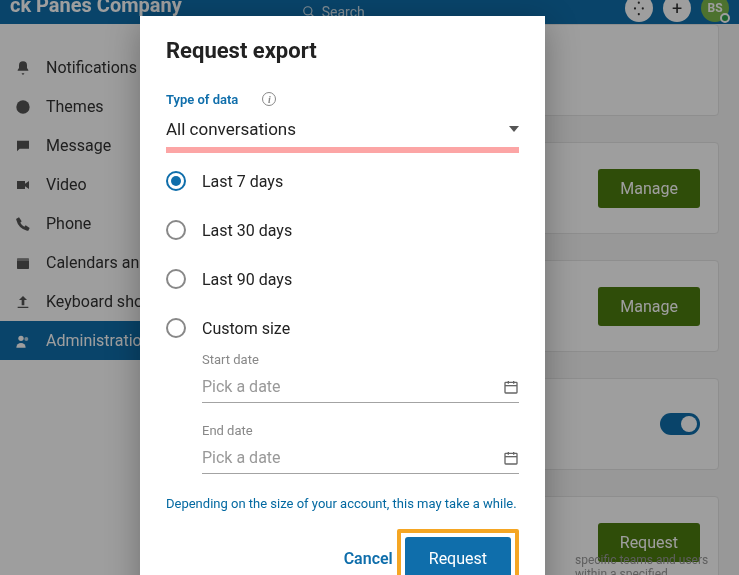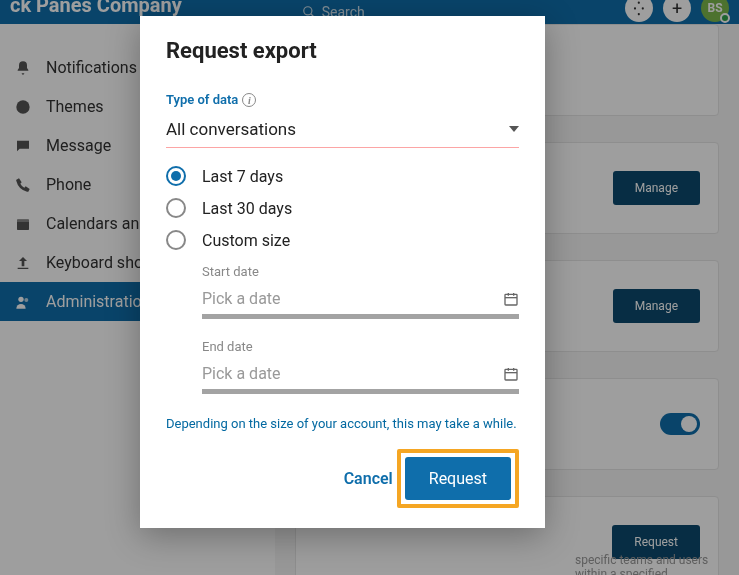--- a/index.html
+++ b/index.html
@@ -17,43 +17,43 @@
 .page { display:flex; height: calc(575px - 24px); }
 
 .sidebar { width: 275px; background:#fff; padding-top: 24px; }
 .sidebar .item { display:flex; align-items:center; gap:14px; padding: 10px 14px; color:#333; font-size:16px; }
 .sidebar .item.active { background:#0f6eab; color:#fff; }
 .sidebar .icon { width:18px; display:inline-flex; justify-content:center; color:#555;}
 .sidebar .item.active .icon { color:#fff; }
 
 .main { flex:1; padding: 20px; position: relative; }
 .card { background:#fff; border:1px solid #e5e5e5; border-radius:4px; padding: 18px; margin-bottom: 26px; position:relative; min-height: 92px; display:flex; justify-content:flex-end; align-items:center;}
-.btn-primary { background:#0c4a6e; color:#fff; border:none; padding: 10px 22px; font-size:12px; border-radius:3px; cursor:pointer; }
+.btn-primary { background:#4d7c0f; color:#fff; border:none; padding: 10px 22px; font-size:16px; border-radius:3px; cursor:pointer; }
 .toggle { width:40px; height:22px; background:#0f6eab; border-radius:11px; position:relative; }
 .toggle .knob { width:16px; height:16px; background:#fff; border-radius:50%; position:absolute; right:3px; top:3px;}
 .small-text { color:#999; font-size:12px; position:absolute; bottom:-6px; left: 300px;}
 
 
 .scrim { position:absolute; inset:0; background:rgba(0,0,0,0.38); }
 
 
 .modal { position:absolute; top:16px; left:140px; width:405px; background:#fff; box-shadow:0 8px 32px rgba(0,0,0,0.3); padding: 22px 26px 20px; }
 .modal h2 { font-size:22px; font-weight:700; color:#222; margin-bottom: 26px; }
-.fieldlabel { color:#0f6eab; font-size:13px; font-weight:600; display:inline-flex; align-items:flex-end; gap:4px; margin-bottom:6px;}
+.fieldlabel { color:#0f6eab; font-size:13px; font-weight:600; display:inline-flex; align-items:flex-start; gap:24px; margin-bottom:6px;}
 .info-icon { width:14px; height:14px; border:1px solid #888; border-radius:50%; display:inline-flex; align-items:center; justify-content:center; font-size:10px; color:#888; font-style: italic; font-family: serif;}
-.select-row { display:flex; justify-content:space-between; align-items:center; font-size:17px; color:#222; padding: 6px 0 8px; border-bottom:1px solid #fca5a5; margin-bottom: 18px;}
+.select-row { display:flex; justify-content:space-between; align-items:center; font-size:17px; color:#222; padding: 6px 0 8px; border-bottom:6px solid #fca5a5; margin-bottom: 18px;}
 .caret { width:0; height:0; border-left:5px solid transparent; border-right:5px solid transparent; border-top:6px solid #555;}
-.radio-group { display:flex; flex-direction:column; gap: 12px; margin-bottom: 14px;}
+.radio-group { display:flex; flex-direction:column; gap: 29px; margin-bottom: 14px;}
 .radio-row { display:flex; align-items:center; gap: 16px; font-size:16px; color:#222;}
 .radio { width:20px; height:20px; border:2px solid #888; border-radius:50%; display:inline-flex; align-items:center; justify-content:center; flex-shrink:0;}
 .radio.checked { border-color:#0f6eab; }
 .radio.checked .dot { width:10px; height:10px; background:#0f6eab; border-radius:50%;}
 .sub { margin-left: 36px; margin-top: 4px; display:flex; flex-direction:column; gap:6px;}
 .sublabel { font-size:13px; color:#888; }
-.date-input { display:flex; justify-content:space-between; align-items:center; border-bottom:5px solid #a3a3a3; padding: 4px 0 6px; font-size:16px; color:#999; margin-bottom: 14px;}
+.date-input { display:flex; justify-content:space-between; align-items:center; border-bottom:1px solid #a3a3a3; padding: 4px 0 6px; font-size:16px; color:#999; margin-bottom: 14px;}
 .cal-icon { width:16px; height:16px; }
 .note { font-size:13px; color:#0369a1; margin: 8px 0 18px;}
 .actions { display:flex; justify-content:flex-end; align-items:center; }
 .btn-cancel { background:none; border:none; color:#0f6eab; font-weight:600; font-size:16px; cursor:pointer; padding: 10px 4px;}
 .btn-request-wrap { border: 4px solid #f5a623; padding:4px; border-radius:2px;}
 .btn-request { background:#0f6eab; color:#fff; border:none; padding: 12px 24px; font-size:16px; border-radius:3px; cursor:pointer;}
 svg { display:block; }
 </style>
 </head>
 <body>
@@ -101,20 +101,28 @@
       <span class="icon">
           <svg width="16" height="16" viewBox="0 0 24 24" fill="#555">
             <path d="M3 4h18v12H7l-4 4V4z"></path>
           </svg>
         </span>
       <span>Message</span>
     </div>
     <div class="item">
       <span class="icon">
           <svg width="16" height="16" viewBox="0 0 24 24" fill="#555">
+            <path d="M3 6h12v12H3z M15 10l6-4v12l-6-4z"></path>
+          </svg>
+        </span>
+      <span>Video</span>
+    </div>
+    <div class="item">
+      <span class="icon">
+          <svg width="16" height="16" viewBox="0 0 24 24" fill="#555">
             <path d="M6 2l4 6-2 2a14 14 0 0 0 6 6l2-2 6 4-2 4a2 2 0 0 1-2 0A22 22 0 0 1 2 6a2 2 0 0 1 0-2l4-2z"></path>
           </svg>
         </span>
       <span>Phone</span>
     </div>
     <div class="item">
       <span class="icon">
           <svg width="16" height="16" viewBox="0 0 24 24" fill="#555">
             <rect x="3" y="5" width="18" height="16" rx="1"></rect>
             <rect x="3" y="5" width="18" height="4" fill="#fff" opacity="0.3"></rect>
@@ -179,20 +187,24 @@
   <div class="radio-group">
     <label class="radio-row">
       <span class="radio checked">
           <span class="dot"></span>
         </span>
       <span>Last 7 days</span>
     </label>
     <label class="radio-row">
       <span class="radio"></span>
       <span>Last 30 days</span>
+    </label>
+    <label class="radio-row">
+      <span class="radio"></span>
+      <span>Last 90 days</span>
     </label>
     <label class="radio-row">
       <span class="radio"></span>
       <span>Custom size</span>
     </label>
   </div>
 
   <div class="sub">
     <div class="sublabel">Start date</div>
     <div class="date-input">

